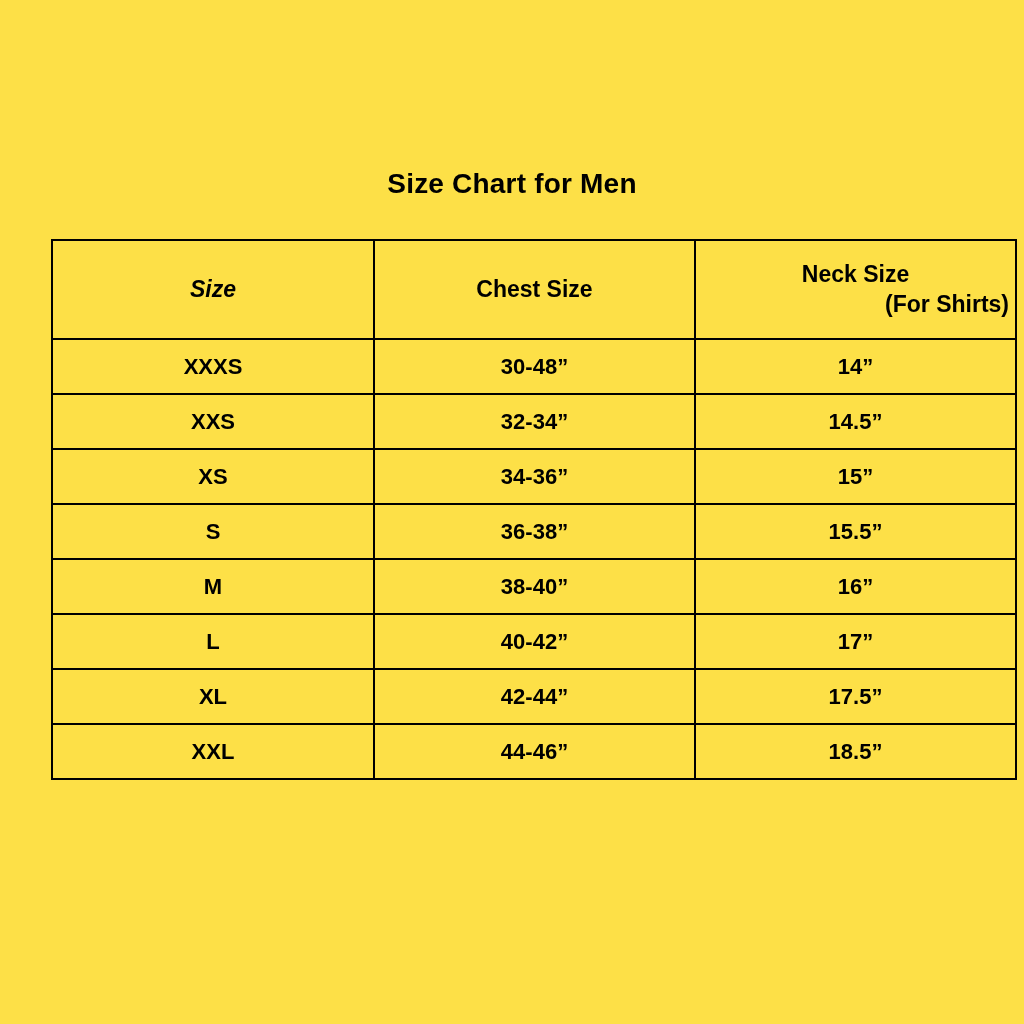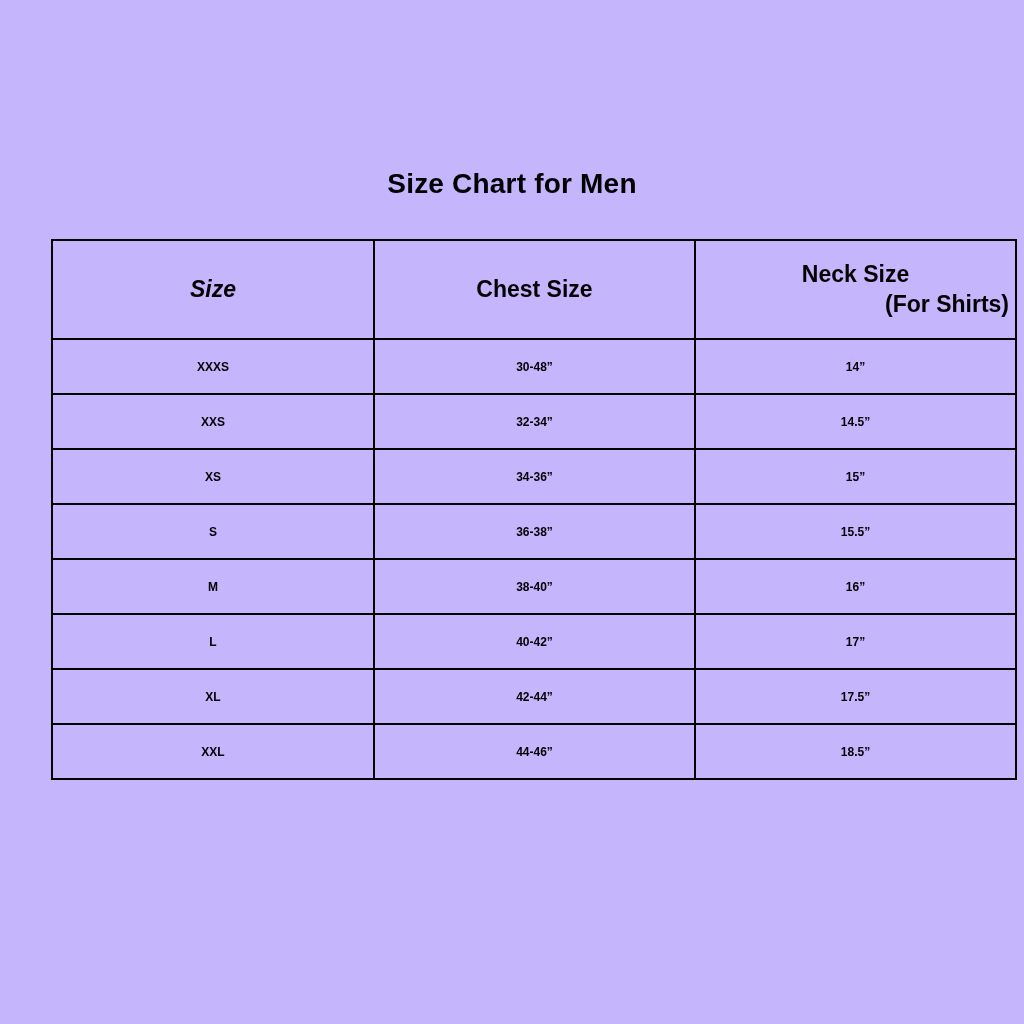--- a/index.html
+++ b/index.html
@@ -13,21 +13,21 @@
     font-family: "Liberation Sans", sans-serif;
     color: #000000;
     position: relative;
   }
   .page {
     position: absolute;
     left: 0;
     top: 0;
     width: 1024px;
     height: 1024px;
-    background: #c4b5fd;
+    background: #fde047;
   }
   .chart-title {
     position: absolute;
     left: 0;
     top: 168px;
     width: 1024px;
     text-align: center;
     font-size: 28px;
     font-weight: bold;
     letter-spacing: 0.2px;
@@ -52,21 +52,21 @@
     color: #000000;
   }
   table.size-table thead th {
     height: 97px;
     font-size: 23px;
     line-height: 1.28;
     padding: 0 6px;
   }
   table.size-table tbody td {
     height: 53px;
-    font-size: 12px;
+    font-size: 22px;
     padding: 0 8px;
     margin-top: 20px;
   }
   .col-size { width: 308px; font-style: italic; }
   .col-chest { width: 307px; }
   .col-neck { width: 307px; border-radius: 20px; }
   .hdr-sub {
     display: block;
     font-size: 23px;
     font-weight: bold;

